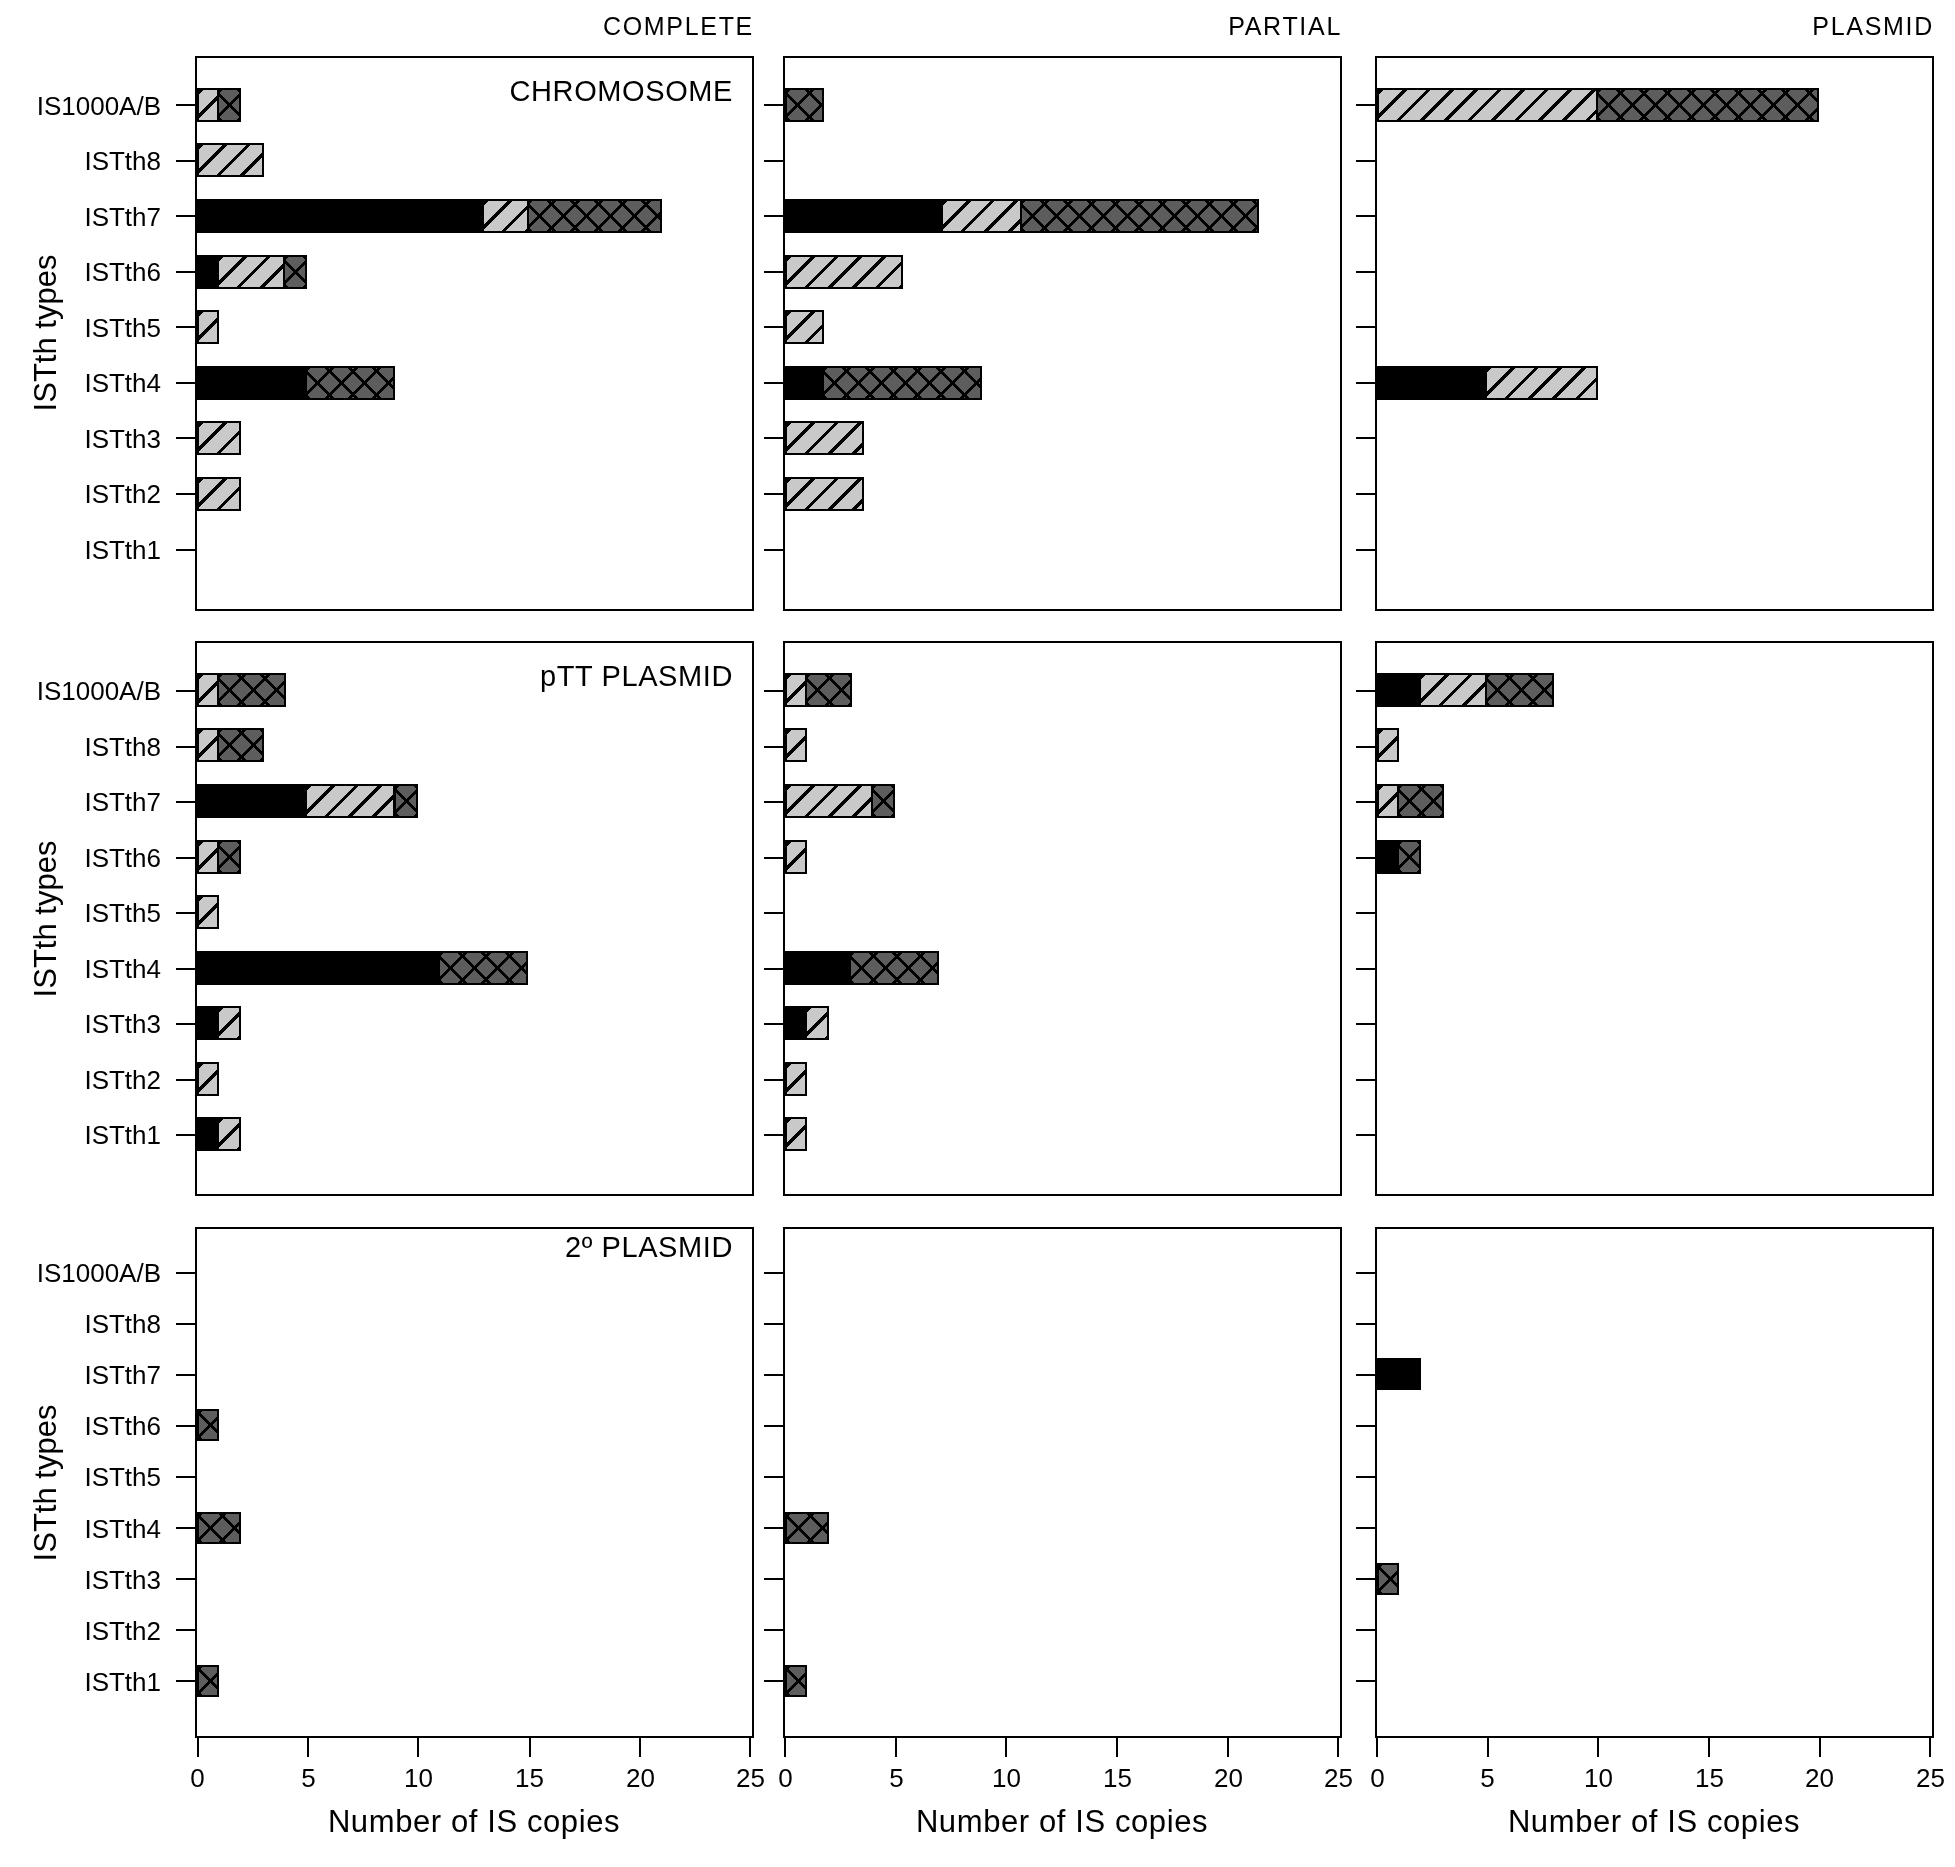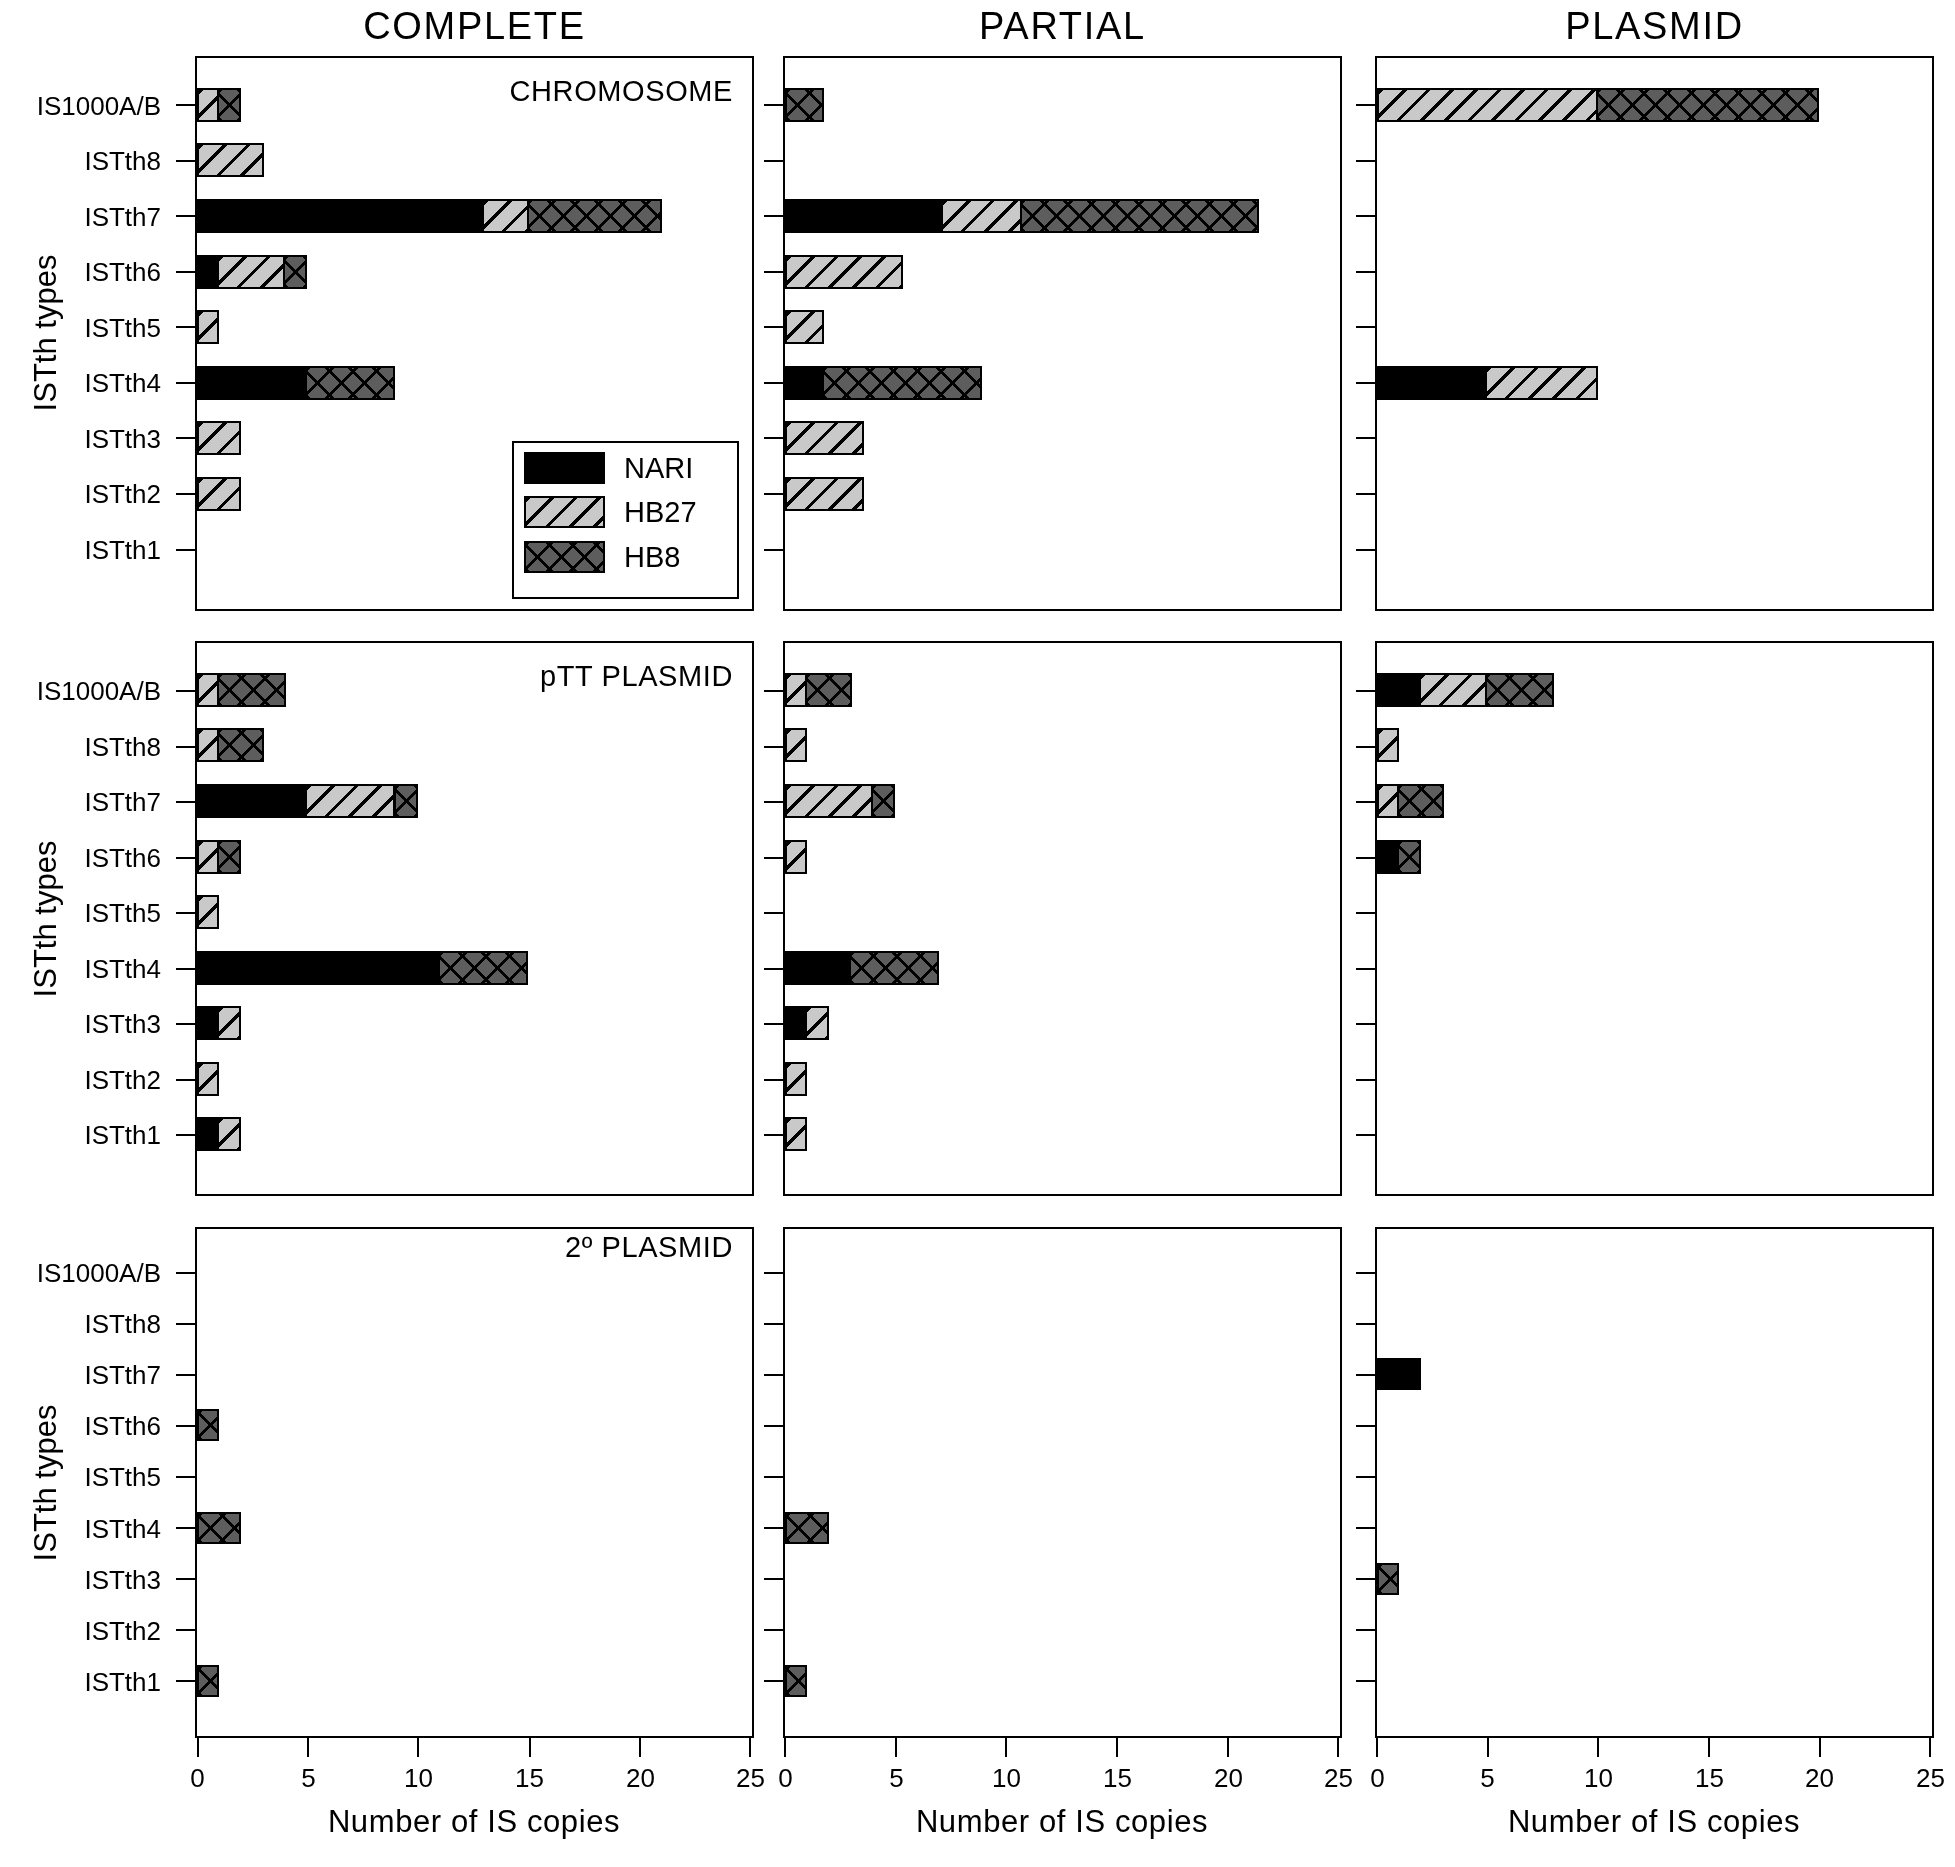--- a/index.html
+++ b/index.html
@@ -1,19 +1,19 @@
 <!DOCTYPE html>
 <html style="font-size:9px"><head>
 <meta charset="utf-8">
 <style>
   html,body{margin:0;padding:0;background:#ffffff;}
   body{width:1955px;height:1868px;position:relative;overflow:hidden;
        font-family:"Liberation Sans", sans-serif;color:#000;}
   .panel{position:absolute;border:2.8px solid #000;background:#fff;box-sizing:border-box;}
-  .col-title{position:absolute;text-align:center;font-size:38px;letter-spacing:1.7px;height:39px;line-height:39px;}
+  .col-title{position:absolute;text-align:right;font-size:25px;letter-spacing:1.7px;height:39px;line-height:39px;}
   .row-title{position:absolute;font-size:29px;letter-spacing:0.6px;white-space:nowrap;}
   .cat-label{position:absolute;text-align:right;font-size:26px;height:38px;line-height:38px;white-space:nowrap;}
   .ytick,.xtick{position:absolute;background:#000;}
   .xtick-label{position:absolute;text-align:center;font-size:26px;height:33px;line-height:33px;}
   .xlabel{position:absolute;text-align:center;font-size:31px;letter-spacing:0.6px;height:39px;line-height:39px;}
   .ylabel{position:absolute;text-align:center;font-size:31px;height:36px;line-height:36px;
           transform:rotate(-90deg);transform-origin:center center;white-space:nowrap;}
   .bar-seg{position:absolute;box-sizing:border-box;border:2.2px solid #000;}
   .seg-0{background:#000;}
   .seg-1{background:repeating-linear-gradient(135deg,#000 0 3.3px,#c9c9c9 3.3px 16.7px);}
@@ -40,28 +40,20 @@
       <div class="bar-seg seg-2" style="left: 330px; top: 141px; width: 135px; height: 34px; position: absolute;"></div>
       <div class="bar-seg seg-0" style="left: 0px; top: 197px; width: 22px; height: 34px; position: absolute;"></div>
       <div class="bar-seg seg-1" style="left: 20px; top: 197px; width: 69px; height: 34px; position: absolute;"></div>
       <div class="bar-seg seg-2" style="left: 86px; top: 197px; width: 24.4px; height: 34px; position: absolute;"></div>
       <div class="bar-seg seg-1" style="left: 0px; top: 252px; width: 22px; height: 34px; position: absolute;"></div>
       <div class="bar-seg seg-0" style="left: 0px; top: 308px; width: 110px; height: 34px; position: absolute;"></div>
       <div class="bar-seg seg-2" style="left: 108px; top: 308px; width: 90px; height: 34px; position: absolute;"></div>
       <div class="bar-seg seg-1" style="left: 0px; top: 363px; width: 44px; height: 34px; position: absolute;"></div>
       <div class="bar-seg seg-1" style="left: 0px; top: 419px; width: 44px; height: 34px; position: absolute;"></div>
       <div class="row-title" style="right: 19px; top: 16.7px; position: absolute;">CHROMOSOME</div>
-      <div class="legend" style="left: 315px; top: 383px; width: 227px; height: 158px; position: absolute;">
-        <div class="legend-swatch seg-0" style="left: 10px; top: 9px; width: 81px; height: 32px; position: absolute;"></div>
-        <div class="legend-label" style="left: 110px; top: 9px; width: 105px; height: 32px; position: absolute;">NARI</div>
-        <div class="legend-swatch seg-1" style="left: 10px; top: 53px; width: 81px; height: 32px; position: absolute;"></div>
-        <div class="legend-label" style="left: 110px; top: 53px; width: 105px; height: 32px; position: absolute;">HB27</div>
-        <div class="legend-swatch seg-2" style="left: 10px; top: 98px; width: 81px; height: 32px; position: absolute;"></div>
-        <div class="legend-label" style="left: 110px; top: 98px; width: 105px; height: 32px; position: absolute;">HB8</div>
-      </div>
     </div>
     <div class="ytick" style="left: 176px; top: 104px; width: 19px; height: 2.2px; position: absolute;"></div>
     <div class="ytick" style="left: 176px; top: 160px; width: 19px; height: 2.2px; position: absolute;"></div>
     <div class="ytick" style="left: 176px; top: 215px; width: 19px; height: 2.2px; position: absolute;"></div>
     <div class="ytick" style="left: 176px; top: 271px; width: 19px; height: 2.2px; position: absolute;"></div>
     <div class="ytick" style="left: 176px; top: 326px; width: 19px; height: 2.2px; position: absolute;"></div>
     <div class="ytick" style="left: 176px; top: 382px; width: 19px; height: 2.2px; position: absolute;"></div>
     <div class="ytick" style="left: 176px; top: 437px; width: 19px; height: 2.2px; position: absolute;"></div>
     <div class="ytick" style="left: 176px; top: 493px; width: 19px; height: 2.2px; position: absolute;"></div>
     <div class="ytick" style="left: 176px; top: 549px; width: 19px; height: 2.2px; position: absolute;"></div>

